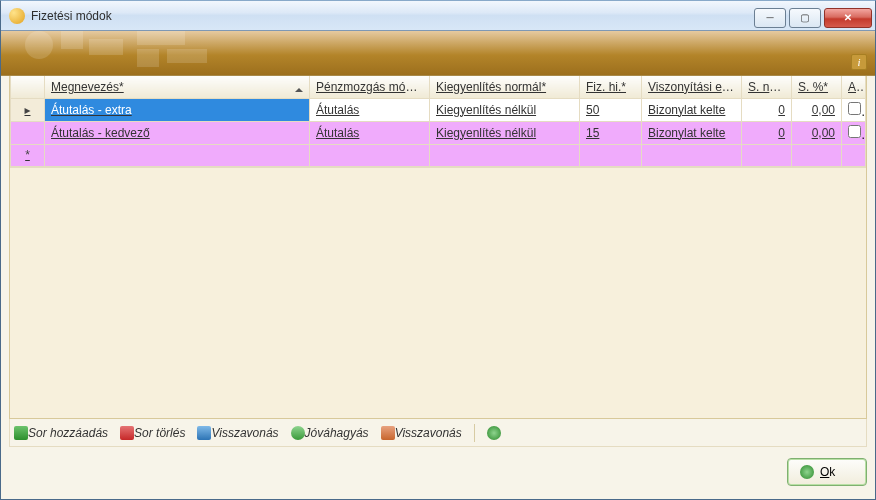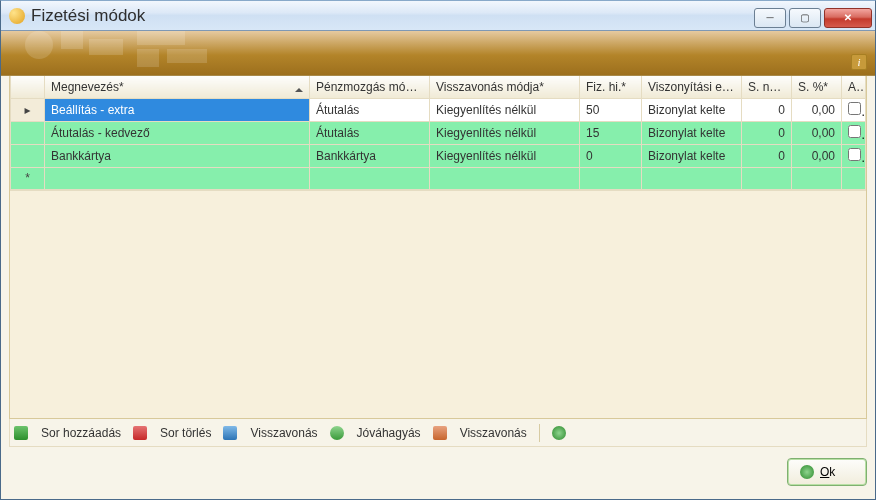--- a/index.html
+++ b/index.html
@@ -17,21 +17,21 @@
     background:linear-gradient(to bottom,#f2f7fd 0%,#dde9f7 40%,#cfe0f3 50%,#d8e7f7 100%);
     border-bottom:1px solid #7e98b4;
     display:flex; align-items:center;
     padding-left:8px;
   }
   .titlebar .app-icon {
     width:16px; height:16px; border-radius:8px;
     background:radial-gradient(circle at 30% 30%,#ffe38a,#e3a21e);
     margin-right:6px;
   }
-  .titlebar .title { color:#2e2e2e; font-size:17px; }
+  .titlebar .title { color:#2e2e2e; font-size:12px; }
   .winbuttons { margin-left:auto; display:flex; }
   .winbtn {
     width:32px; height:20px; margin:4px 3px 0 0;
     border:1px solid #6b7f93; border-radius:3px;
     background:linear-gradient(to bottom,#f6f9fd,#dbe7f3);
     display:flex; align-items:center; justify-content:center;
     font-size:10px; color:#3b3b3b; cursor:default;
   }
   .winbtn.close {
     width:48px;
@@ -59,21 +59,21 @@
   }
   .banner-deco span {
     position:absolute; background:rgba(255,255,255,0.25);
   }
 
   .grid-wrap {
     flex:1; margin:0 8px 0 8px; background:#fff;
     border:1px solid #d8c99a; border-top:none;
     display:flex; flex-direction:column; overflow:hidden;
   }
-  table { border-collapse:collapse; width:100%; table-layout:fixed; }
+  table { border-collapse:collapse; width:100%; table-layout:fixed;text-decoration:underline; }
   th, td {
     border:1px solid #e5dcc2; padding:3px 6px; height:22px;
     overflow:hidden; white-space:nowrap; text-overflow:ellipsis;
     text-align:left; font-size:12px;
   }
   thead th {
     background:linear-gradient(to bottom,#fdfdfc,#f0ead5);
     font-weight:normal; position:relative;
     border-top:none;
   }
@@ -83,35 +83,35 @@
     border-bottom-color:#555;
   }
   .col-indicator { width:34px; }
   .col-a { width:24px; }
   .col-snap { width:50px; }
   .col-spct { width:50px; }
   .col-fiz { width:62px; }
   .col-viszony { width:100px; }
   .col-kieg { width:150px; }
   .col-penz { width:120px; }
-  tbody tr.alt td { background:#86efac; }
+  tbody tr.alt td { background:#f0abfc; }
   tbody tr.sel td.first { background:#2f8adf; color:#fff; }
   tbody tr.sel td.indicator { background:#f3ecd9; }
   td.num { text-align:right; }
   td.indicator { text-align:center; color:#444; background:#f9f6ec; }
   td.chk { text-align:center; }
   td.chk input { margin:0; }
   .empty-grid { flex:1; background:#f7f0dc; border-top:1px solid #e5dcc2; }
 
   .toolbar {
     height:28px; margin:0 8px; padding:3px 4px;
     background:#f7f4e9; border:1px solid #e5dcc2; border-top:none;
     display:flex; align-items:center; gap:12px;
   }
-  .tb-item { display:flex; align-items:center; gap:13px; cursor:pointer; }
+  .tb-item { display:flex; align-items:center; gap:0; cursor:pointer;font-style:italic; }
   .tb-item .ico { width:14px; height:14px; display:inline-block; }
   .sep { width:1px; height:18px; background:#d7cba3; }
 
   .footer {
     height:42px; margin:4px 8px 6px 8px;
     display:flex; align-items:center; justify-content:flex-end; gap:18px;
   }
   .btn {
     min-width:80px; height:28px; padding:0 12px;
     border:1px solid #b7b099; border-radius:4px;
@@ -176,63 +176,52 @@
           <col class="col-viszony">
           <col class="col-snap">
           <col class="col-spct">
           <col class="col-a">
       </colgroup>
       <thead>
         <tr>
           <th></th>
           <th class="sort">Megnevezés*</th>
           <th>Pénzmozgás módja*</th>
-          <th>Visszavonás módja*</th>
+          <th>Kiegyenlítés normál*</th>
           <th>Fiz. hi.*</th>
           <th>Viszonyítási extra*</th>
           <th>S. nap*</th>
           <th>S. %*</th>
           <th>A*</th>
         </tr>
       </thead>
       <tbody id="grid-body">
           <tr class="sel">
             <td class="indicator">▸</td>
-            <td class="first">Beállítás - extra</td>
+            <td class="first">Átutalás - extra</td>
             <td>Átutalás</td>
             <td>Kiegyenlítés nélkül</td>
             <td>50</td>
             <td>Bizonylat kelte</td>
             <td class="num">0</td>
             <td class="num">0,00</td>
             <td class="chk"><input type="checkbox" style=""></td>
           </tr>
           <tr class="alt">
             <td class="indicator"></td>
             <td class="first">Átutalás - kedvező</td>
             <td>Átutalás</td>
             <td>Kiegyenlítés nélkül</td>
             <td>15</td>
             <td>Bizonylat kelte</td>
             <td class="num">0</td>
             <td class="num">0,00</td>
             <td class="chk"><input type="checkbox" style=""></td>
           </tr>
           <tr class="alt">
-            <td class="indicator"></td>
-            <td class="first">Bankkártya</td>
-            <td>Bankkártya</td>
-            <td>Kiegyenlítés nélkül</td>
-            <td>0</td>
-            <td>Bizonylat kelte</td>
-            <td class="num">0</td>
-            <td class="num">0,00</td>
-            <td class="chk"><input type="checkbox" style=""></td>
-          </tr>
-          <tr class="alt">
             <td class="indicator">*</td>
             <td></td>
             <td></td>
             <td></td>
             <td></td>
             <td></td>
             <td class="num"></td>
             <td class="num"></td>
             <td class="chk"></td>
           </tr>

